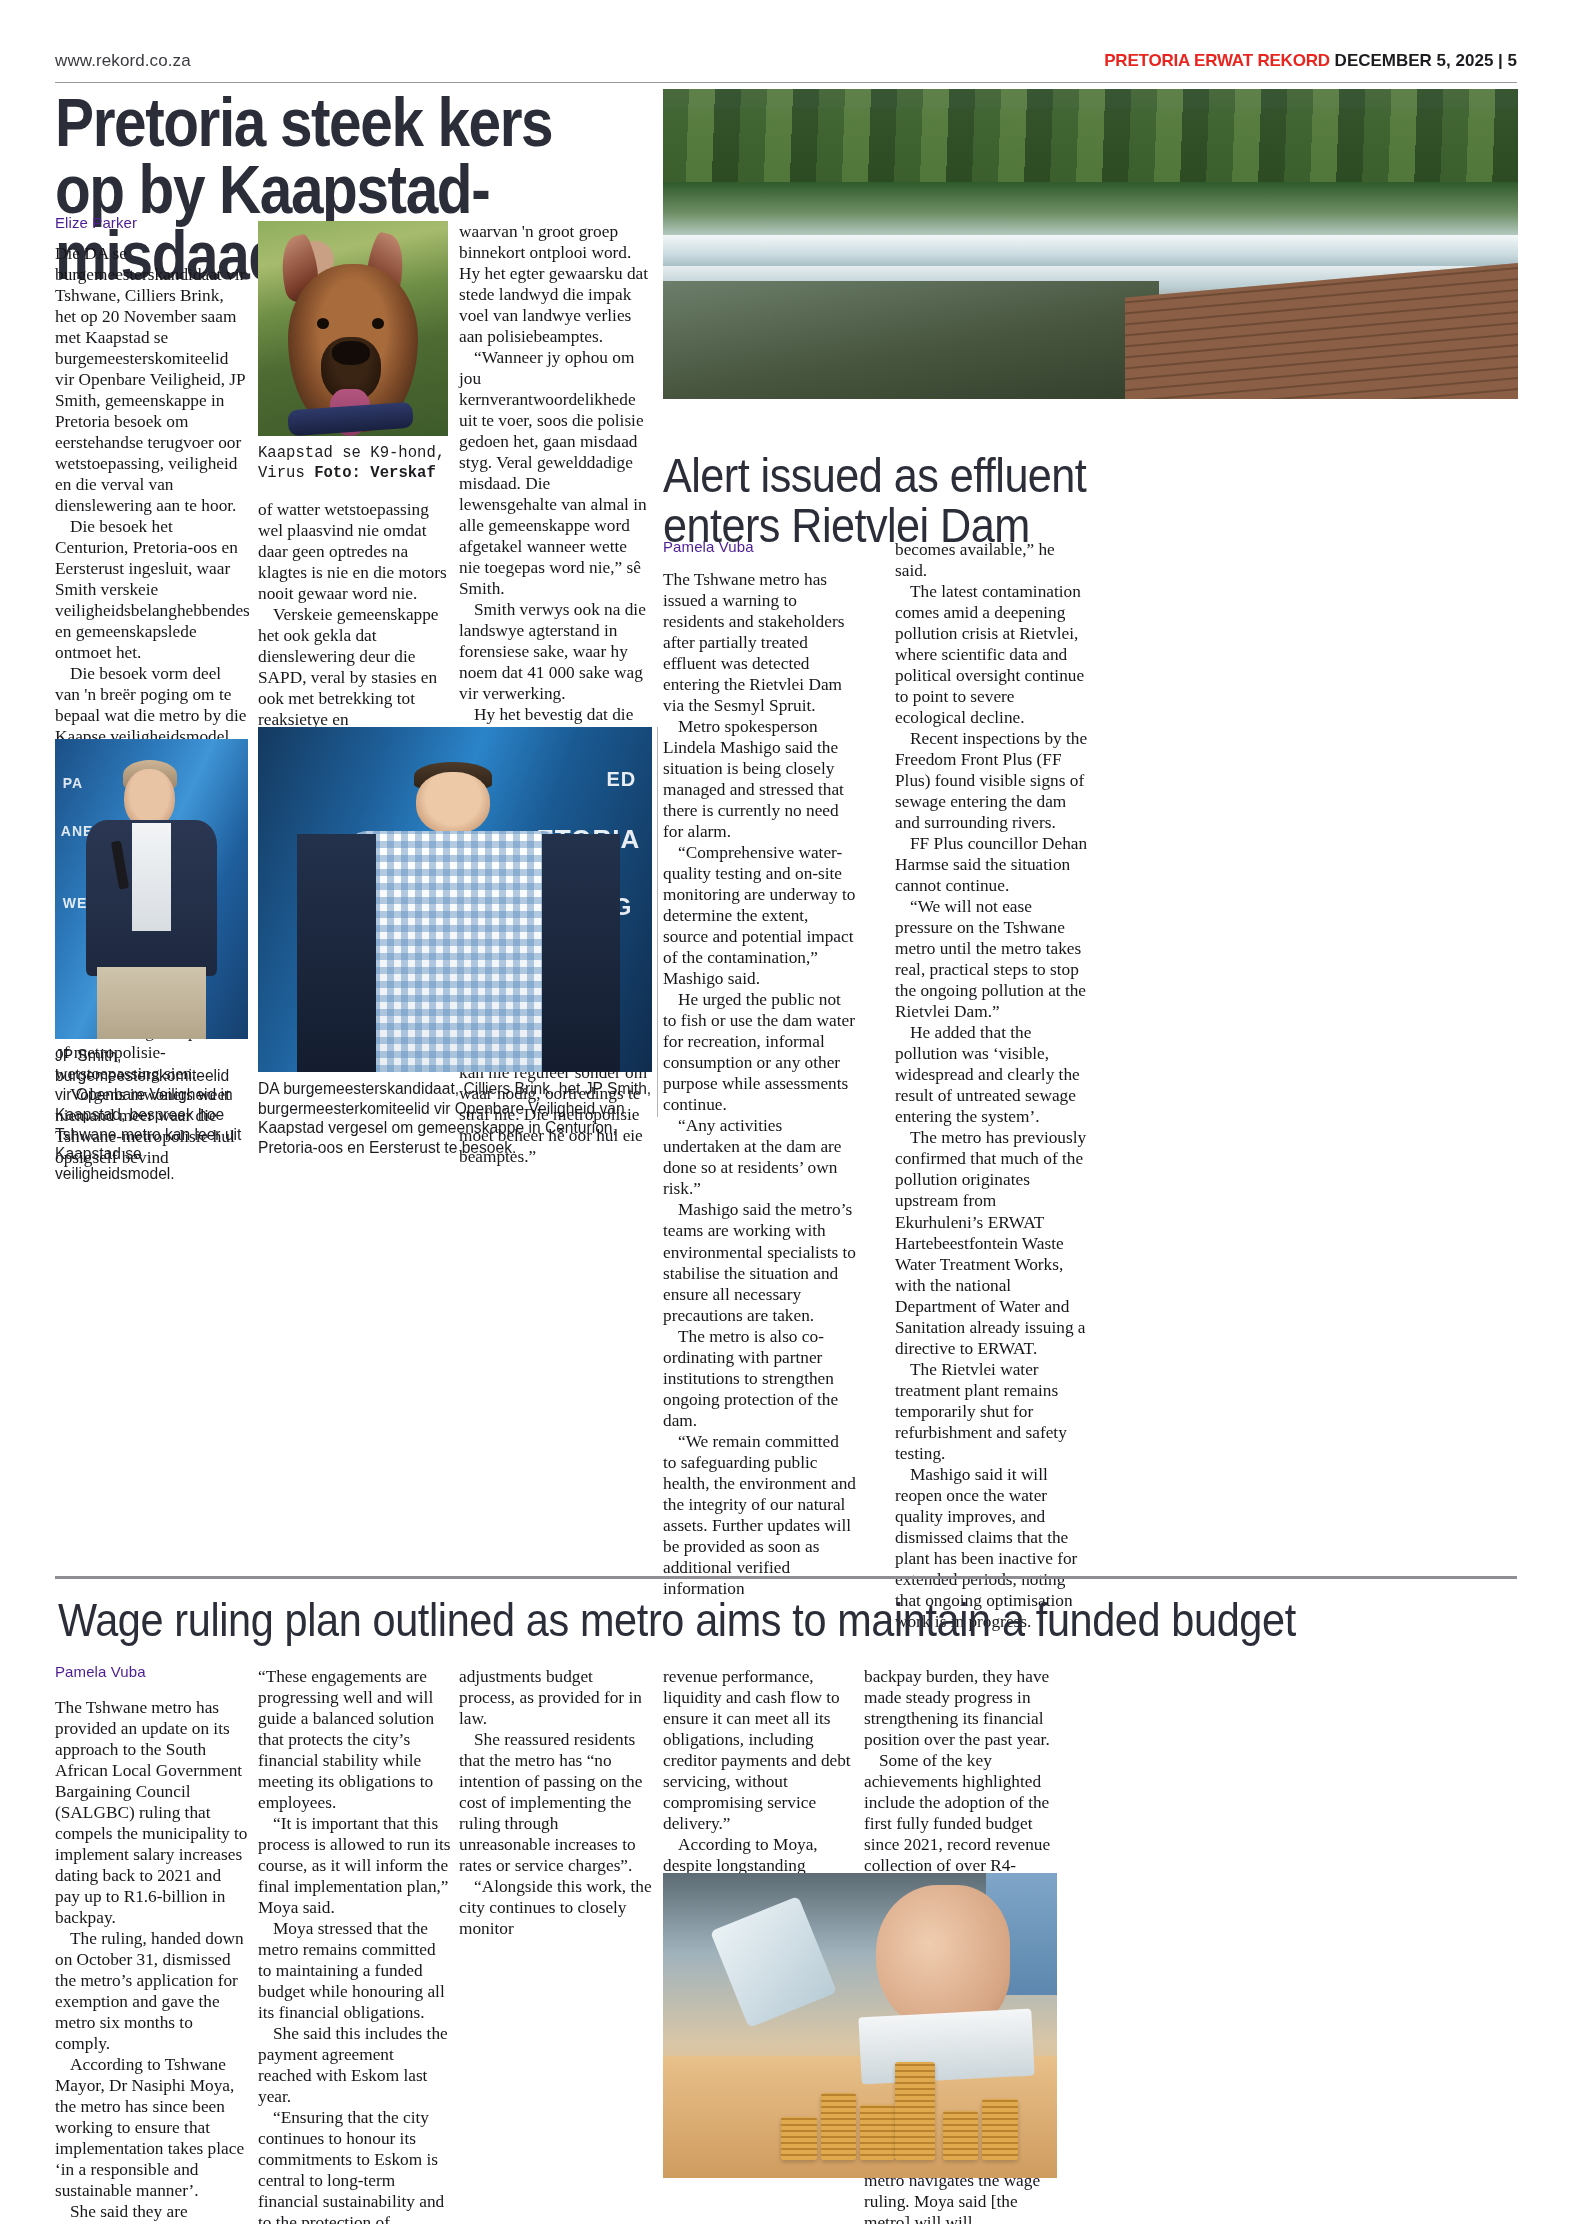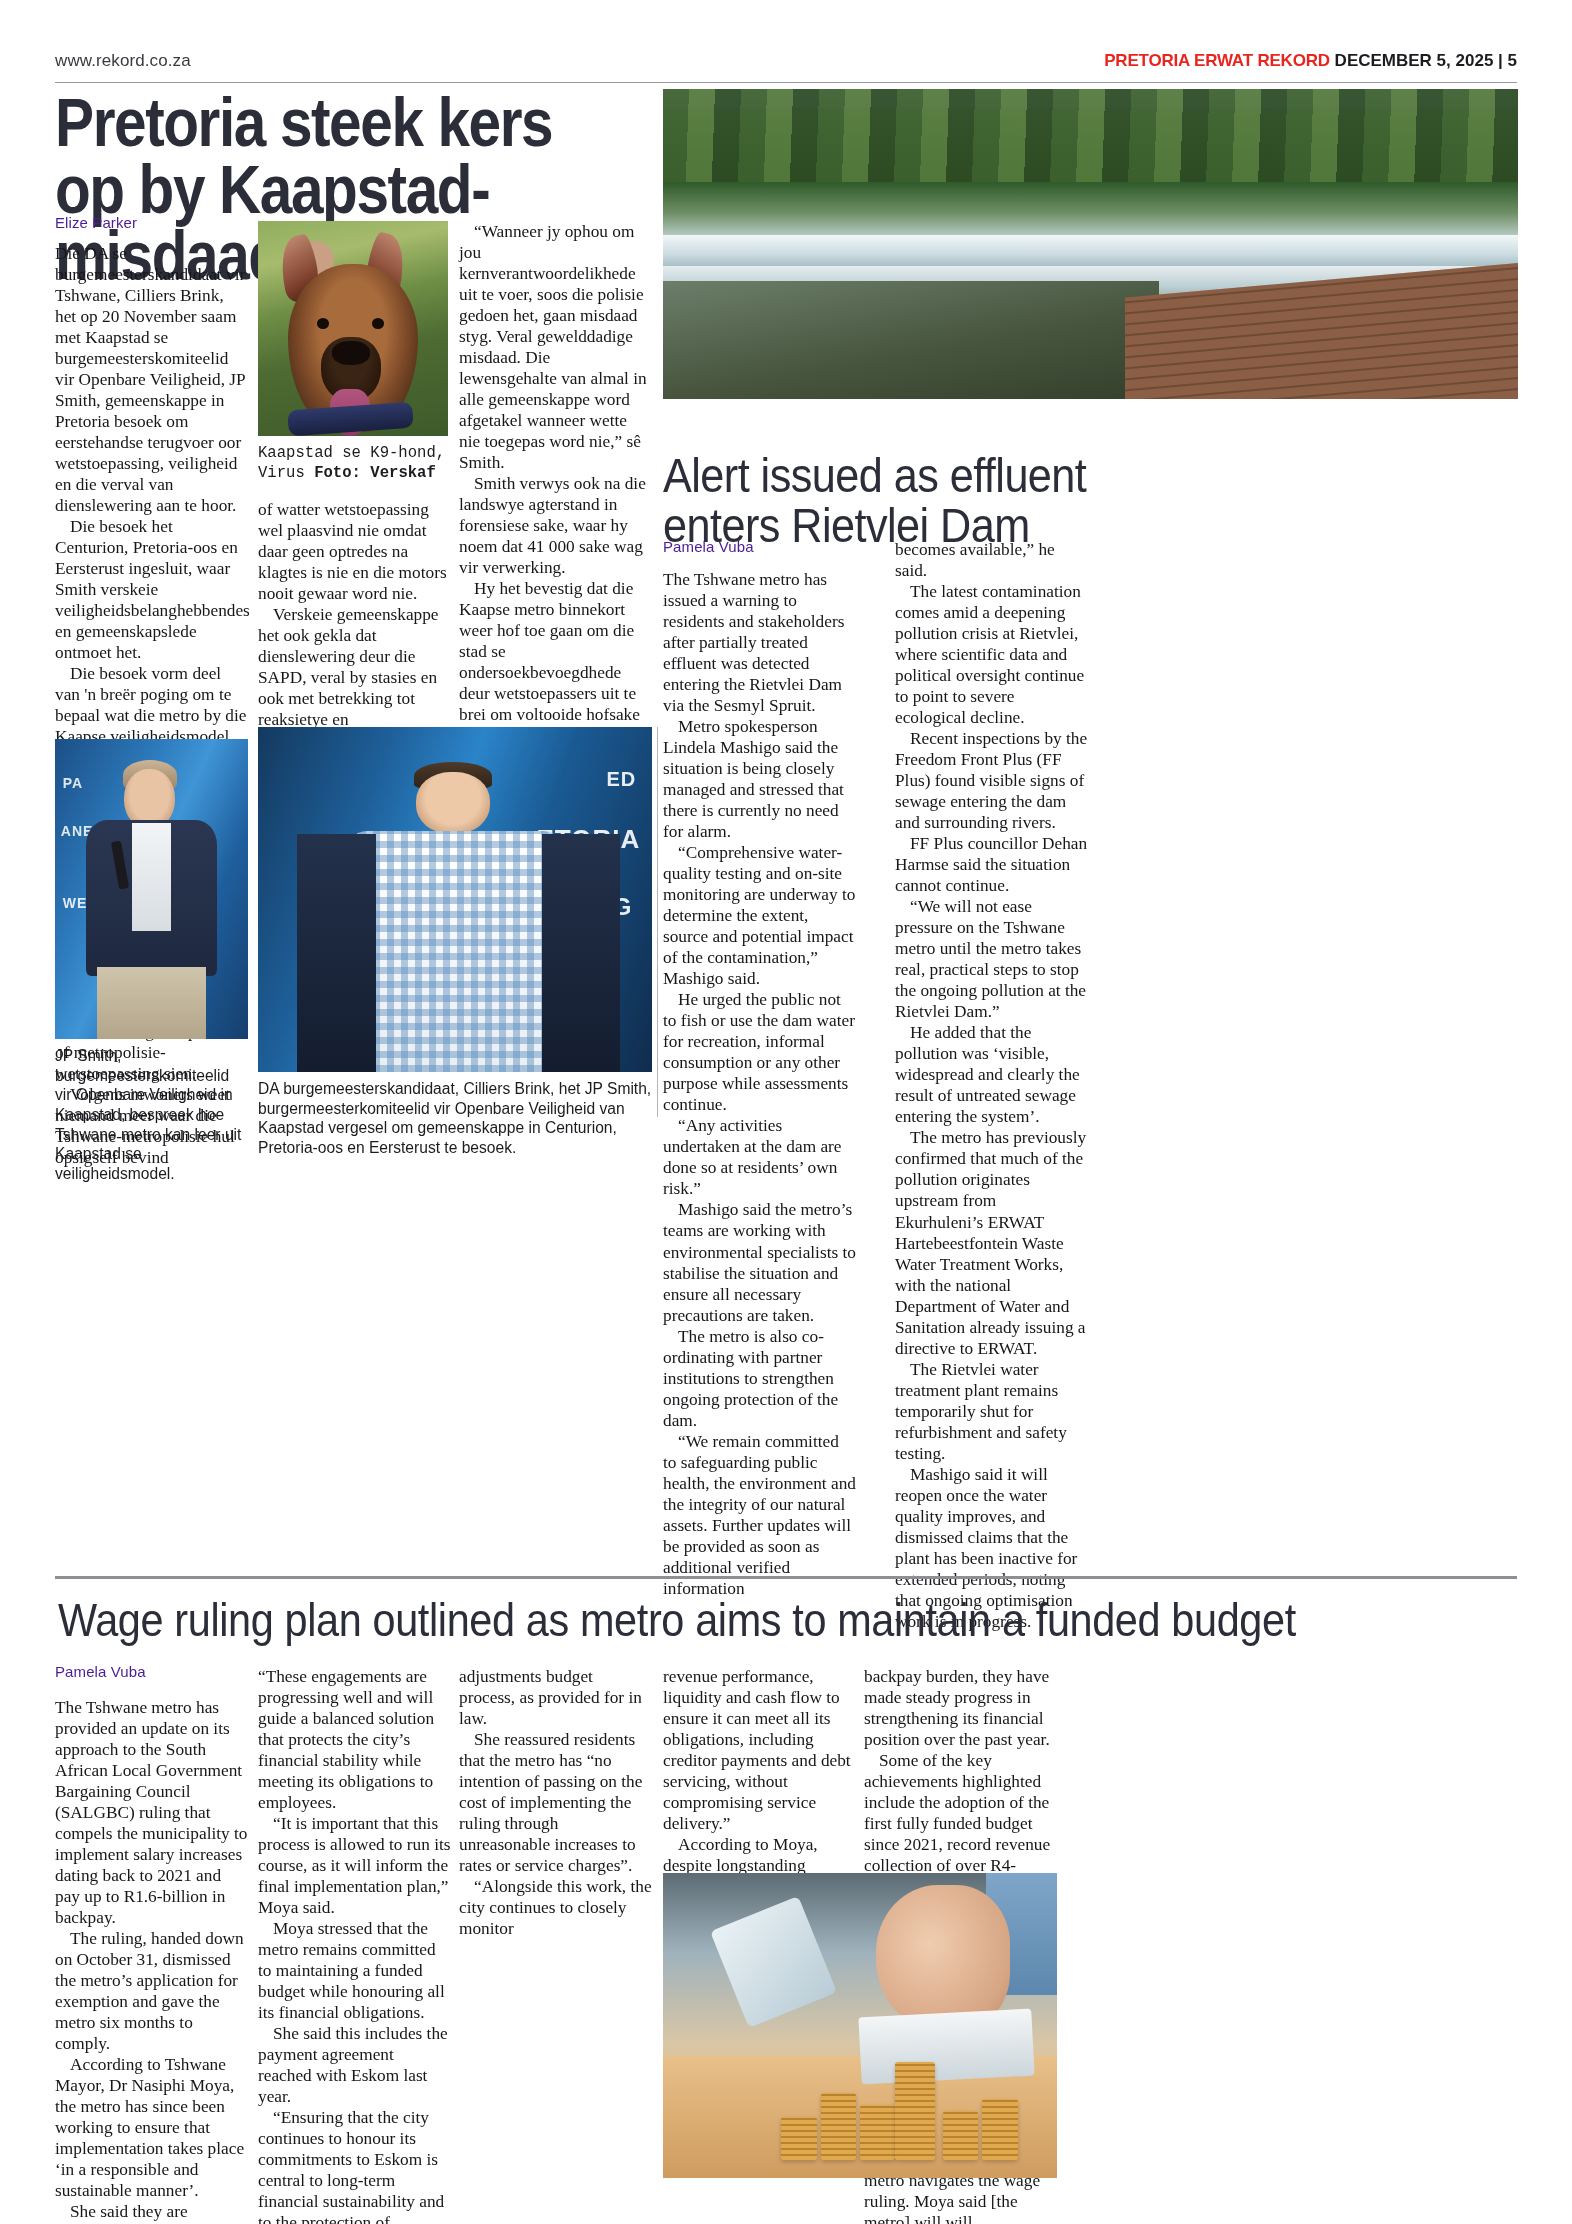--- a/index.html
+++ b/index.html
@@ -200,20 +200,21 @@
   </div>
 
   <div class="col" style="left:258px; top:488px; width:193px;">
     <p class="noind">of watter wetstoepassing wel plaasvind nie omdat daar geen optredes na klagtes is nie en die motors nooit gewaar word nie.</p>
     <p>Verskeie gemeenskappe het ook gekla dat dienslewering deur die SAPD, veral by stasies en ook met betrekking tot reaksietye en opsporingswerk, vinnig agteruitgaan in Pretoria.</p>
     <p>Smith het op hierdie klagtes reageer deur te wys hoe die Kaapse metro moes ingryp toe die SAPD se kapasiteit afgeneem het.</p>
     <p>Hy sê Kaapstad het pas meer as 800 nuwe wetstoepassingsbeamptes opgelei,</p>
   </div>
 
   <div class="col" style="left:459px; top:210px; width:193px;">
+    <p class="noind">waarvan 'n groot groep binnekort ontplooi word. Hy het egter gewaarsku dat stede landwyd die impak voel van landwye verlies aan polisiebeamptes.</p>
     <p>“Wanneer jy ophou om jou kernverantwoordelikhede uit te voer, soos die polisie gedoen het, gaan misdaad styg. Veral gewelddadige misdaad. Die lewensgehalte van almal in alle gemeenskappe word afgetakel wanneer wette nie toegepas word nie,” sê Smith.</p>
     <p>Smith verwys ook na die landswye agterstand in forensiese sake, waar hy noem dat 41 000 sake wag vir verwerking.</p>
     <p>Hy het bevestig dat die Kaapse metro binnekort weer hof toe gaan om die stad se ondersoekbevoegdhede deur wetstoepassers uit te brei om voltooide hofsake met genoeg bewyse, uitsprake en vonnisse af te dwing in die howe.</p>
     <p>Volgens hom kan so 'n deurbraak 'n nasionale presedent skep wat ook stede soos Pretoria kan bevoordeel.</p>
     <p>Brink het versigtig na Smith geluister en gesê:“Jy kan nie reguleer sonder om waar nodig, oortredings te straf nie. Die metropolisie moet beheer hê oor hul eie beamptes.”</p>
   </div>
 
   <div class="photo ph-river" style="left:663px; top:78px; width:855px; height:310px;">
     <div class="riv-sky"></div>
     <div class="riv-trees"></div>

